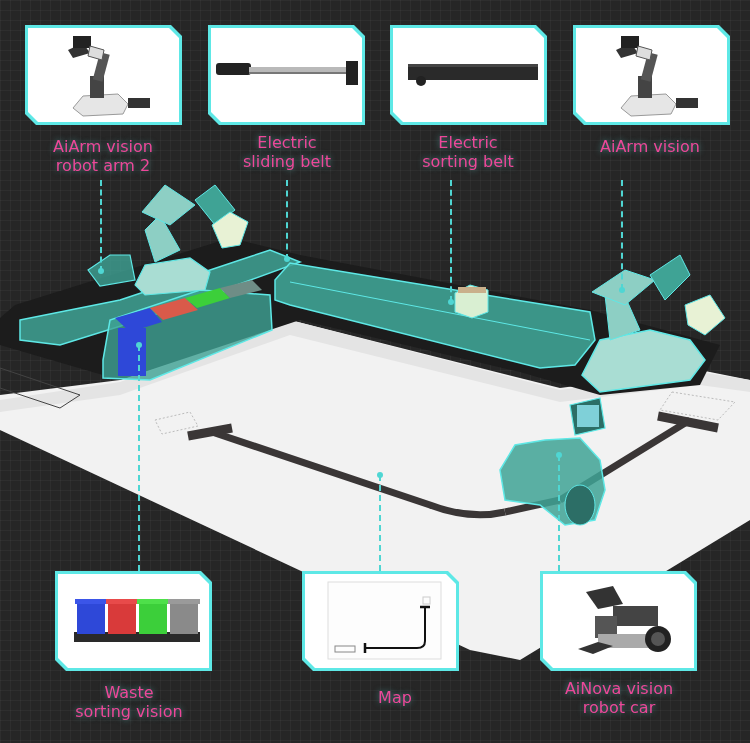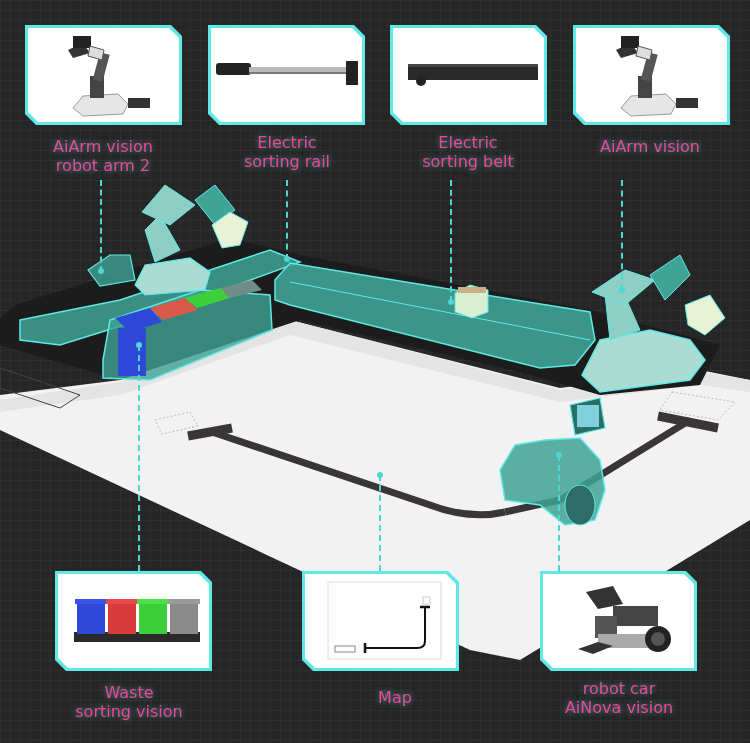--- a/index.html
+++ b/index.html
@@ -130,21 +130,21 @@
     <svg width="151" height="94" viewBox="0 0 151 94">
       <rect x="5" y="35" width="35" height="12" rx="3" fill="#222"></rect>
       <rect x="38" y="39" width="100" height="5" fill="#b9b9b9"></rect>
       <rect x="38" y="44" width="100" height="2" fill="#777"></rect>
       <rect x="135" y="33" width="12" height="24" fill="#222"></rect>
     </svg>
   </div>
 </div>
 <div class="label" style="left:197px;top:133px;">
   <div>Electric</div>
-  <div>sorting rail</div>
+  <div>sliding belt</div>
 </div>
 
 <div class="card" style="left:390px;top:25px;">
   <div class="inner">
     <svg width="151" height="94" viewBox="0 0 151 94">
       <rect x="15" y="36" width="130" height="16" fill="#2a2a2a"></rect>
       <rect x="15" y="36" width="130" height="3" fill="#444"></rect>
       <circle cx="28" cy="53" r="5" fill="#222"></circle>
     </svg>
   </div>
@@ -214,15 +214,15 @@
       <rect x="70" y="32" width="45" height="20" fill="#444"></rect>
       <rect x="52" y="42" width="22" height="22" fill="#555"></rect>
       <rect x="55" y="60" width="55" height="14" fill="#aaa"></rect>
       <polygon points="35,75 55,68 70,72 50,80" fill="#333"></polygon>
       <circle cx="115" cy="65" r="13" fill="#222"></circle>
       <circle cx="115" cy="65" r="7" fill="#555"></circle>
     </svg>
   </div>
 </div>
 <div class="label" style="left:529px;top:679px;">
+  <div>AiNova vision</div>
   <div>robot car</div>
-  <div>AiNova vision</div>
 </div>
 
 </body></html>

